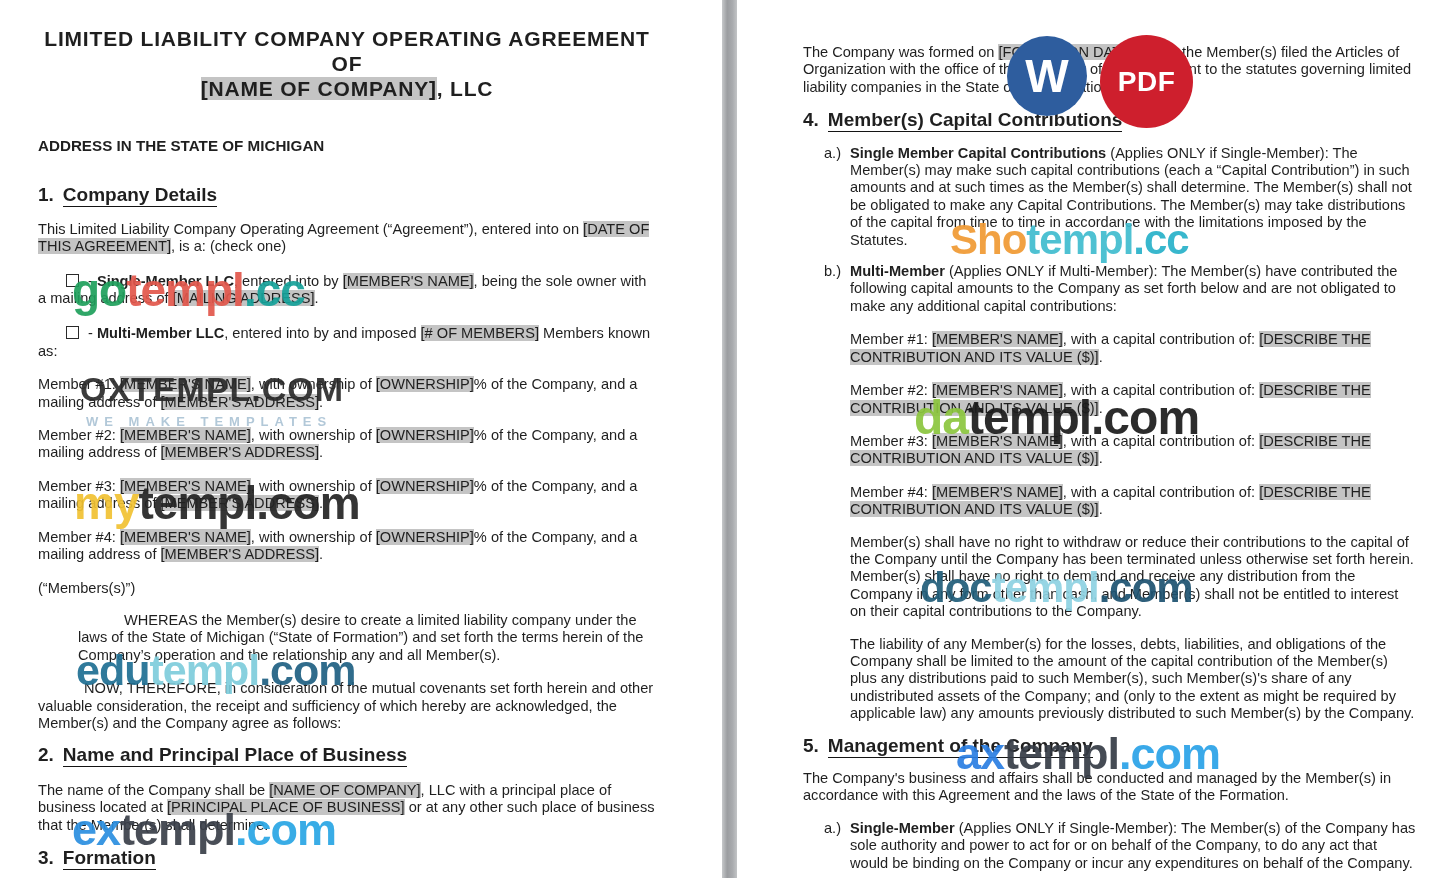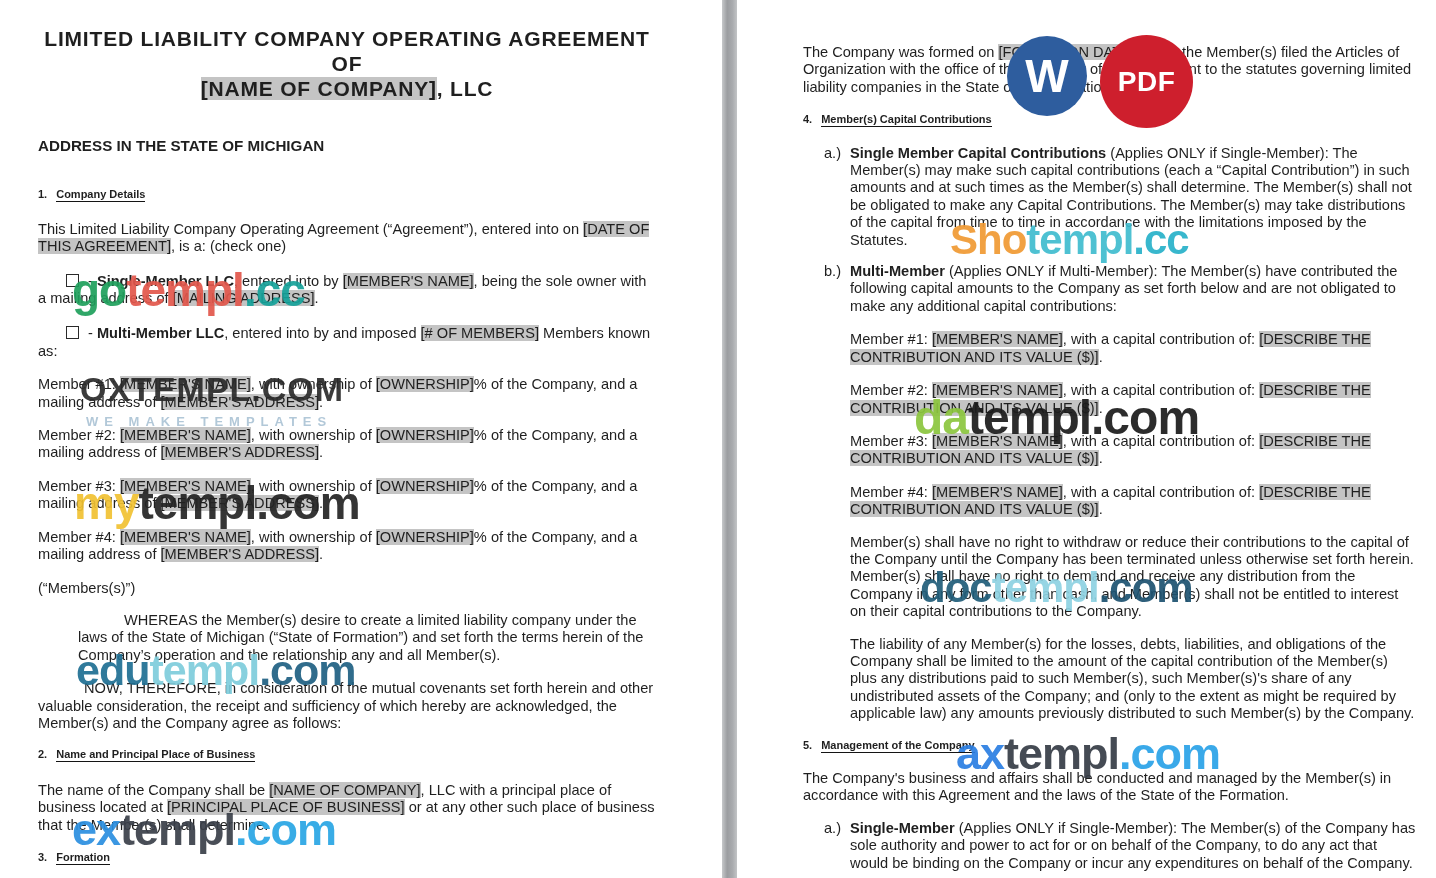--- a/index.html
+++ b/index.html
@@ -14,21 +14,21 @@
   #page-left{left:38px;width:618px;}
   #page-right{left:803px;width:613px;}
   .divider{
     position:absolute;left:722px;top:0;width:15px;height:878px;
     background:linear-gradient(to right,#c6c8ca 0%,#9b9da0 35%,#a9abae 70%,#c2c4c6 100%);
   }
   
   .title{font-size:21px;line-height:25px;font-weight:bold;text-align:center;letter-spacing:0.8px;margin:0;}
   #title-block{margin-top:26px;}
   .formed{font-weight:bold;font-size:15.2px;margin-top:36px;}
-  .sec-h{font-weight:bold;font-size:11px;}
+  .sec-h{font-weight:bold;font-size:19px;}
   .sec-h .num{display:inline-block;margin-right:9px;}
   .sec-h .hu{border-bottom:1.6px solid #141414;padding-bottom:1px;}
   .para{margin:0;}
   .hl{background:#c4c4c4;}
   .cb{
     display:inline-block;width:11px;height:11px;border:1.4px solid #2a2a2a;
     margin-right:9px;vertical-align:-1px;background:#fff;
   }
   .indent-first{text-indent:28px;}
   .indent-tab{text-indent:46px;}

